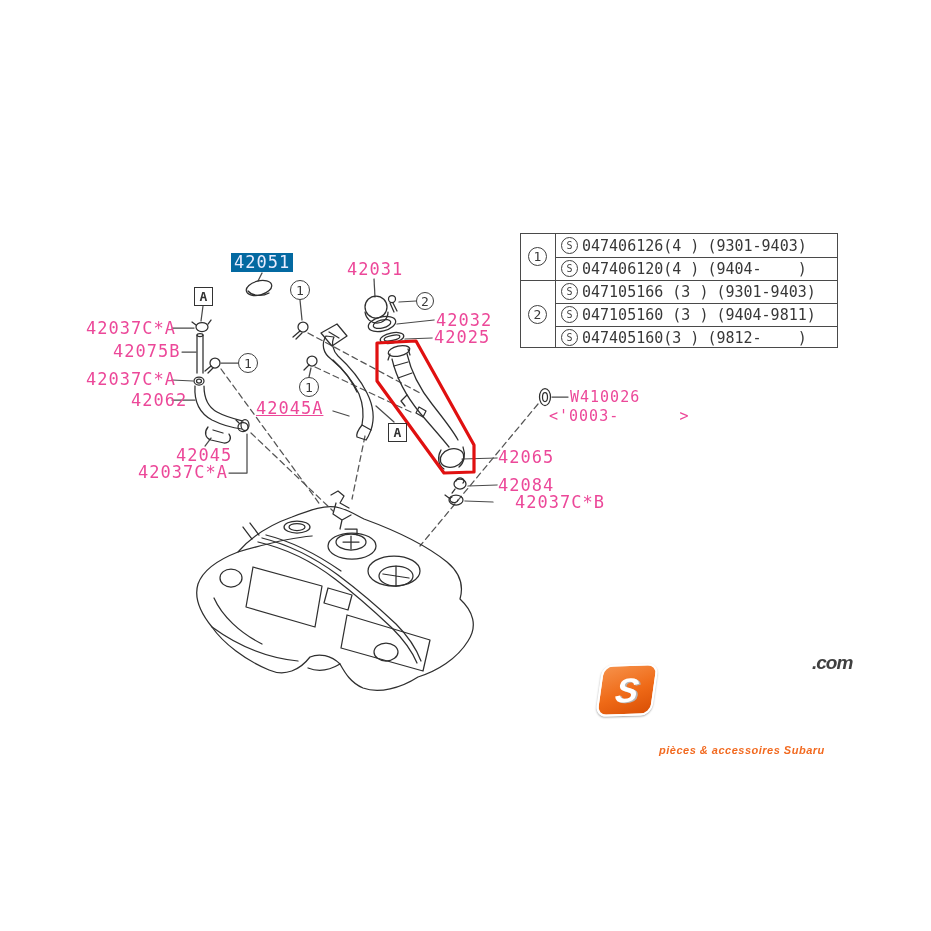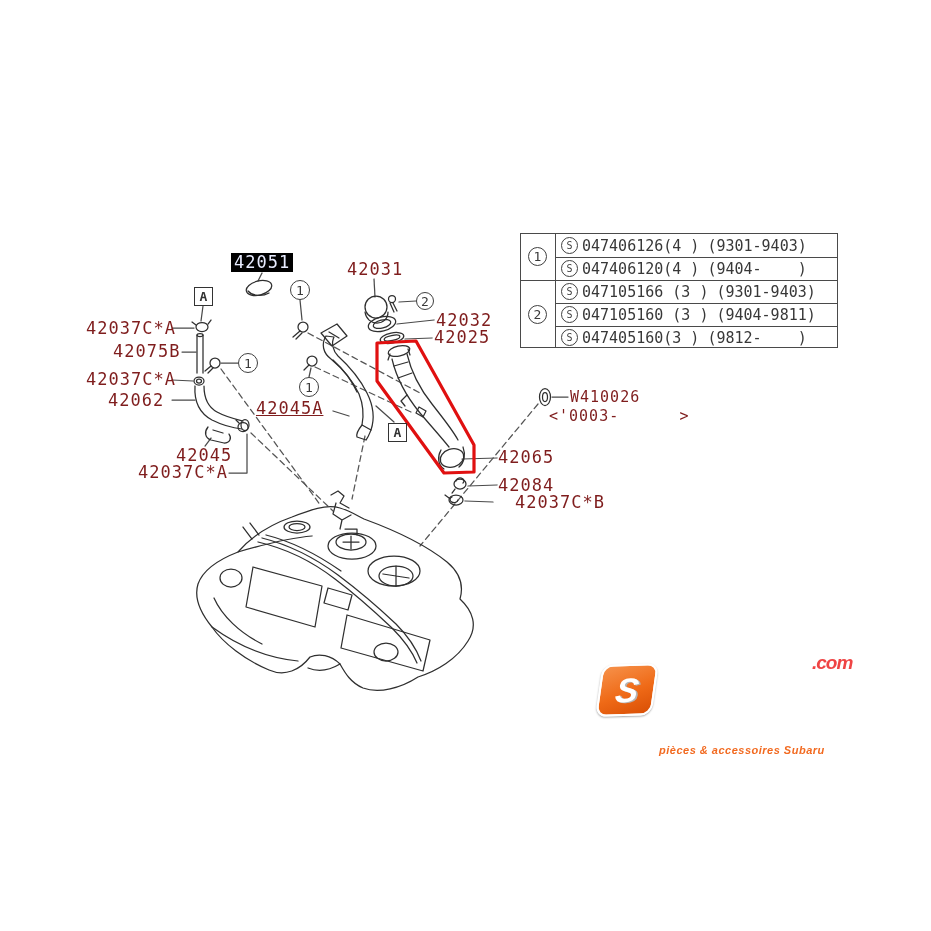--- a/index.html
+++ b/index.html
@@ -1,22 +1,22 @@
 <!DOCTYPE html>
 <html><head>
 <meta charset="utf-8">
 <style>
   html,body{margin:0;padding:0;background:#fff;}
   #stage{position:relative;width:931px;height:931px;background:#ffffff;overflow:hidden;
          font-family:"DejaVu Sans Mono",monospace;}
   svg.draw{position:absolute;left:0;top:0;}
-  .lbl{position:absolute;font:17px "DejaVu Sans Mono",monospace;color:#7f1d1d;
+  .lbl{position:absolute;font:17px "DejaVu Sans Mono",monospace;color:#ec4899;
        letter-spacing:1px;white-space:pre;line-height:1;}
   .lbl.sm{font-size:15px;}
-  .sel{background:#000000;color:#e8ecff;padding:1px 3px;}
+  .sel{background:#0369a1;color:#e8ecff;padding:1px 3px;}
   .circled{position:absolute;width:20px;height:20px;border:1.4px solid #3f3f3f;border-radius:50%;
        display:flex;align-items:center;justify-content:center;font:13px "DejaVu Sans Mono",monospace;
        color:#3a3a3a;box-sizing:border-box;background:#fff;}
   .refbox{position:absolute;width:19px;height:19px;border:1.5px solid #333;display:flex;
        align-items:center;justify-content:center;font:bold 13px "DejaVu Sans Mono",monospace;
        color:#333;box-sizing:border-box;background:#fff;}
   
   #ptable{position:absolute;left:520px;top:233px;width:318px;height:115px;
        border:1.5px solid #4a4a4a;box-sizing:border-box;background:#fff;}
   #ptable .vline{position:absolute;left:34px;top:0;width:0;height:100%;border-left:1.4px solid #4a4a4a;}
@@ -32,21 +32,21 @@
   #logo .mono{position:absolute;left:2px;top:8px;width:52px;height:48px;border-radius:11px;
        background:linear-gradient(160deg,#f6914a 0%,#ef6a17 55%,#d94f05 100%);
        transform:skewX(-10deg) rotate(-2deg);border:2px solid #fff;
        box-shadow:0 1px 2px rgba(0,0,0,.35);display:flex;align-items:center;justify-content:center;}
   #logo .mono .s{font:italic bold 34px "Liberation Sans",sans-serif;color:#fff;
        text-shadow:2px 1px 0 #b5b5b5;}
   #logo .brand{position:absolute;left:60px;top:4px;font:italic 900 37px "Liberation Sans",sans-serif;
        color:#8a8a8a;letter-spacing:-2px;white-space:nowrap;
        text-shadow:0 1px 0 #c9c9c9,0 -1px 0 #5c5c5c,1px 2px 2px rgba(0,0,0,.25);}
   #logo .tld{position:absolute;left:215px;top:-4px;font:italic bold 19px "Liberation Sans",sans-serif;
-       color:#ef4444;letter-spacing:-1px;}
+       color:#404040;letter-spacing:-1px;}
   #logo .tag{position:absolute;left:62px;top:44px;font:italic bold 11px "Liberation Sans",sans-serif;
        color:#f26a20;letter-spacing:.5px;white-space:nowrap;margin-top:44px;}
 </style>
 </head>
 <body>
 
 <div id="stage">
 
   <svg class="draw" width="931" height="931" viewBox="0 0 931 931" fill="none" stroke="#2f2f2f" stroke-width="1.25" stroke-linecap="round" stroke-linejoin="round">
 
@@ -181,21 +181,21 @@
     <polygon points="377,343 416,341 474,445 474,472 444,473 377,381" stroke="#e01010" stroke-width="3.2" fill="none"></polygon>
   </svg>
 
   <div class="lbl sel" style="left:231px;top:253px;">42051</div>
   <div class="lbl" style="left:347px;top:261px;">42031</div>
   <div class="lbl" style="left:436px;top:312px;">42032</div>
   <div class="lbl" style="left:434px;top:329px;">42025</div>
   <div class="lbl" style="left:86px;top:320px;">42037C*A</div>
   <div class="lbl" style="left:113px;top:343px;">42075B</div>
   <div class="lbl" style="left:86px;top:371px;">42037C*A</div>
-  <div class="lbl" style="left:108px;top:392px;">42062</div>
+  <div class="lbl" style="left:131px;top:392px;">42062</div>
   <div class="lbl" style="left:256px;top:400px;text-decoration:underline;">42045A</div>
   <div class="lbl" style="left:176px;top:447px;">42045</div>
   <div class="lbl" style="left:138px;top:464px;">42037C*A</div>
   <div class="lbl" style="left:498px;top:449px;">42065</div>
   <div class="lbl" style="left:498px;top:477px;">42084</div>
   <div class="lbl" style="left:495px;top:494px;margin-left:20px;">42037C*B</div>
   <div class="lbl sm" style="left:570px;top:390px;text-align:center;">W410026</div>
   <div class="lbl sm" style="left:549px;top:409px;">&lt;'0003-      &gt;</div>
 
   <div class="circled" style="left:290px;top:280px;">1</div>

